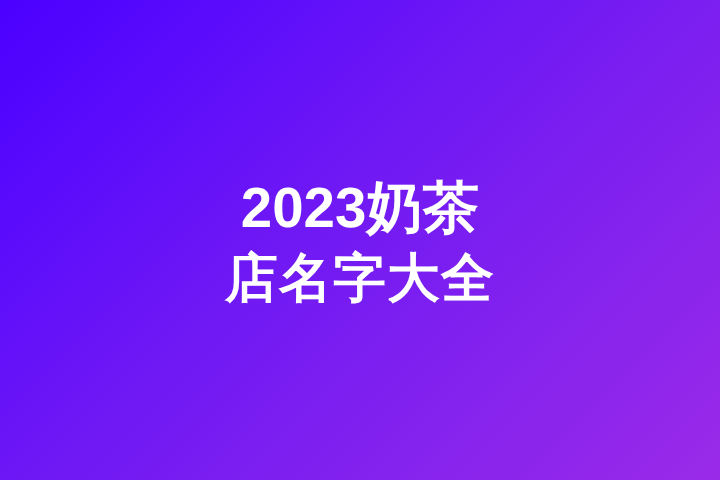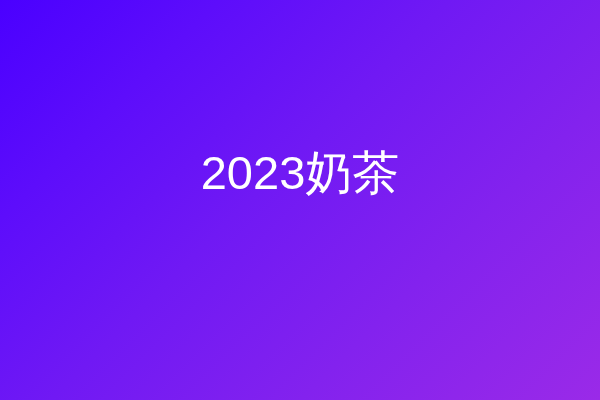--- a/index.html
+++ b/index.html
@@ -32,21 +32,21 @@
     flex-direction: column;
     align-items: center;
     justify-content: center;
   }
 
   .title-line {
     display: block;
     width: 100%;
     text-align: center;
     color: #ffffff;
-    font-weight: 400;
+    font-weight: 700;
     -webkit-font-smoothing: antialiased;
     white-space: nowrap;
   }
 
   .title-line-1 {
     font-size: 47px;
     line-height: 50px;
     letter-spacing: 0px;
   }
 
@@ -57,15 +57,16 @@
     margin-top: 10px;
   }
 </style>
 </head>
 <body>
 
 <div id="banner">
 
   <div id="title-block">
     <span class="title-line title-line-1">2023奶茶</span>
+    <span class="title-line title-line-2">店名字大全</span>
   </div>
 
 </div>
 
 </body></html>

